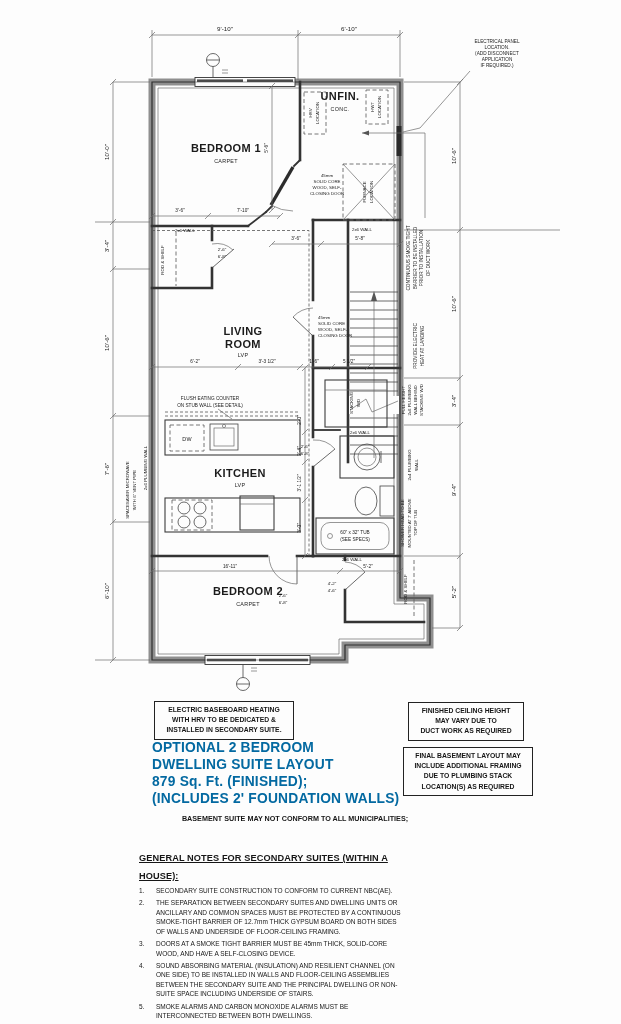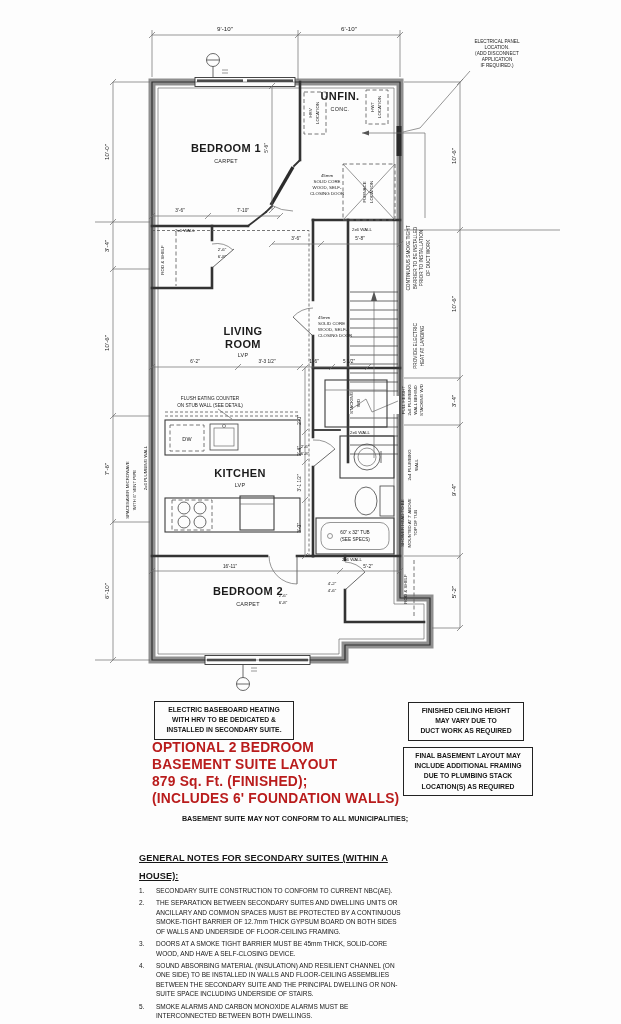--- a/index.html
+++ b/index.html
@@ -16,21 +16,21 @@
   .t1{stroke:#3c3c3c;stroke-width:1.1;fill:none;}
   .t0{stroke:#444;stroke-width:.8;fill:none;}
   .thin{stroke:#6a6a6a;stroke-width:.7;fill:none;}
   .dash{stroke:#666;stroke-width:.9;fill:none;stroke-dasharray:4 2.5;}
   .dashf{stroke:#555;stroke-width:.8;fill:none;stroke-dasharray:3 2;}
   .wallband{stroke:#8f8f8f;stroke-width:7;fill:none;}
   .walledge{stroke:#2e2e2e;stroke-width:1.2;fill:none;}
   .notebox{position:absolute;border:1.4px solid #222;background:#fdfdfd;text-align:center;
            font-weight:bold;font-size:6.8px;line-height:1.5;padding:3px 3px;}
   .title-block{position:absolute;left:152px;top:739px;font-weight:bold;font-size:13.8px;
-               line-height:17px;letter-spacing:.2px;color:#b91c1c;}
+               line-height:17px;letter-spacing:.2px;color:#0369a1;}
   .disclaimer{position:absolute;left:125px;top:813px;width:340px;text-align:center;
               font-weight:bold;font-size:7.2px;line-height:1.55;}
   .gn{position:absolute;left:139px;top:847px;width:262px;}
   .gn-head{font-weight:bold;font-size:9.2px;text-decoration:underline;letter-spacing:.1px;}
   .gn-item{display:flex;margin-top:3px;font-size:6.5px;line-height:1.45;}
   .gn-num{width:17px;flex:0 0 17px;}
   .gn-text{flex:1;}
 </style>
 </head>
 <body>
@@ -325,23 +325,23 @@
 
 <div class="notebox" style="left:403px;top:747px;width:122px;">
   <div>FINAL BASEMENT LAYOUT MAY</div>
   <div>INCLUDE ADDITIONAL FRAMING</div>
   <div>DUE TO PLUMBING STACK</div>
   <div>LOCATION(S) AS REQUIRED</div>
 </div>
 
 <div class="title-block">
   <div>OPTIONAL 2 BEDROOM</div>
-  <div>BASEMENT SUITE LAYOUT</div>
+  <div>DWELLING SUITE LAYOUT</div>
   <div>879 Sq. Ft. (FINISHED);</div>
-  <div>(INCLUDES 6' FOUNDATION WALLS)</div>
+  <div>(INCLUDES 2' FOUNDATION WALLS)</div>
 </div>
 
 <div class="disclaimer">
   <div>BASEMENT SUITE MAY NOT CONFORM TO ALL MUNICIPALITIES;</div>
 </div>
 
 <div class="gn">
   <span class="gn-head">GENERAL NOTES FOR SECONDARY SUITES (WITHIN A HOUSE):</span>
   <div class="gn-item">
     <span class="gn-num">1.</span>

